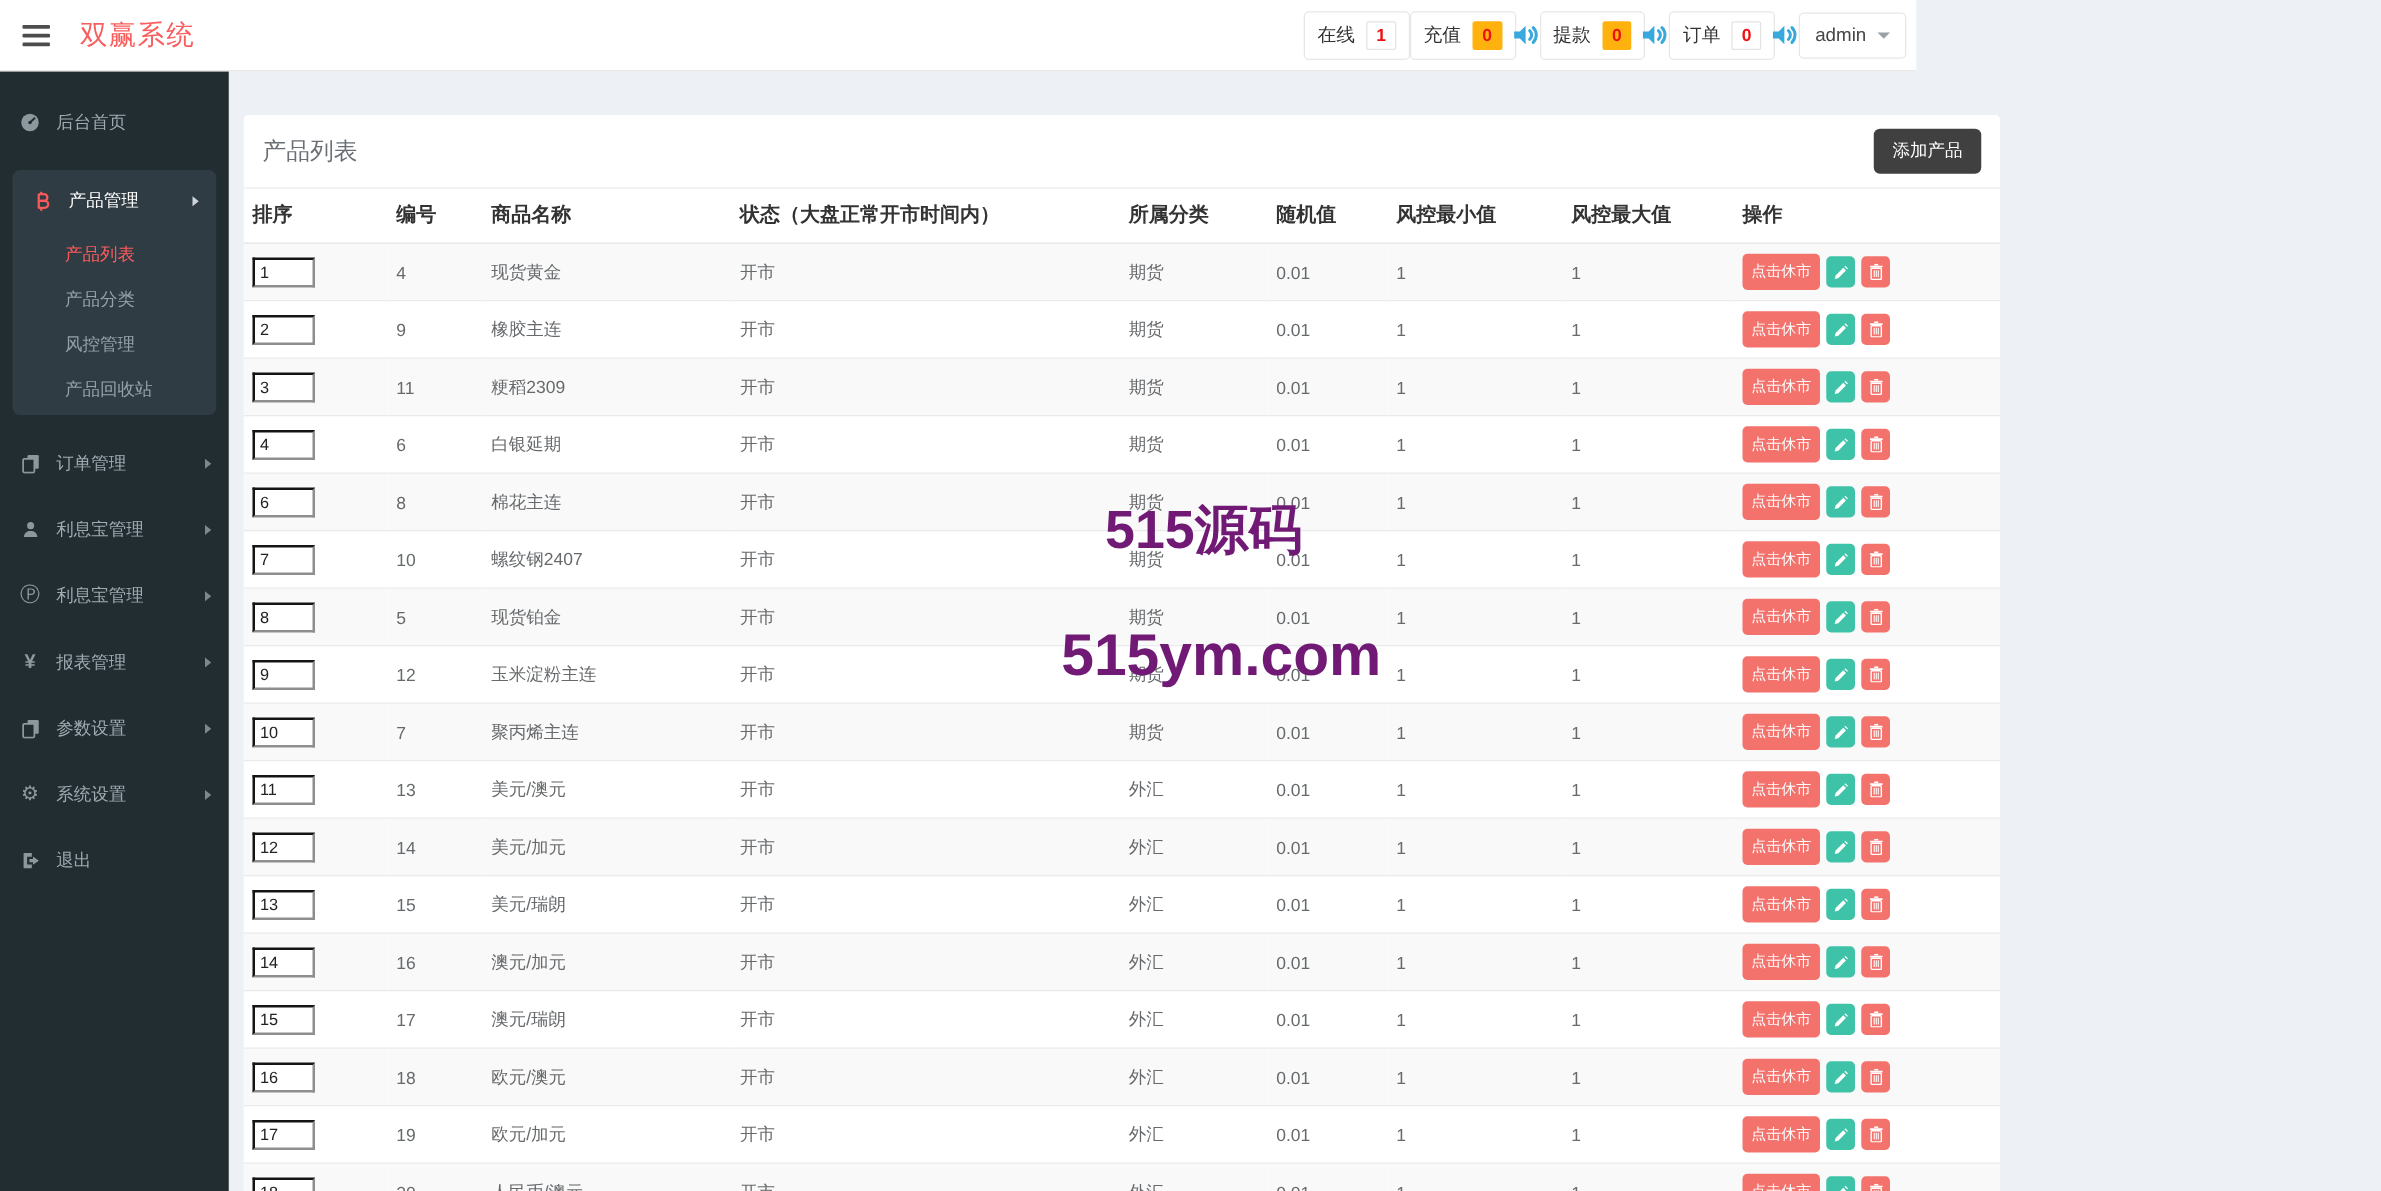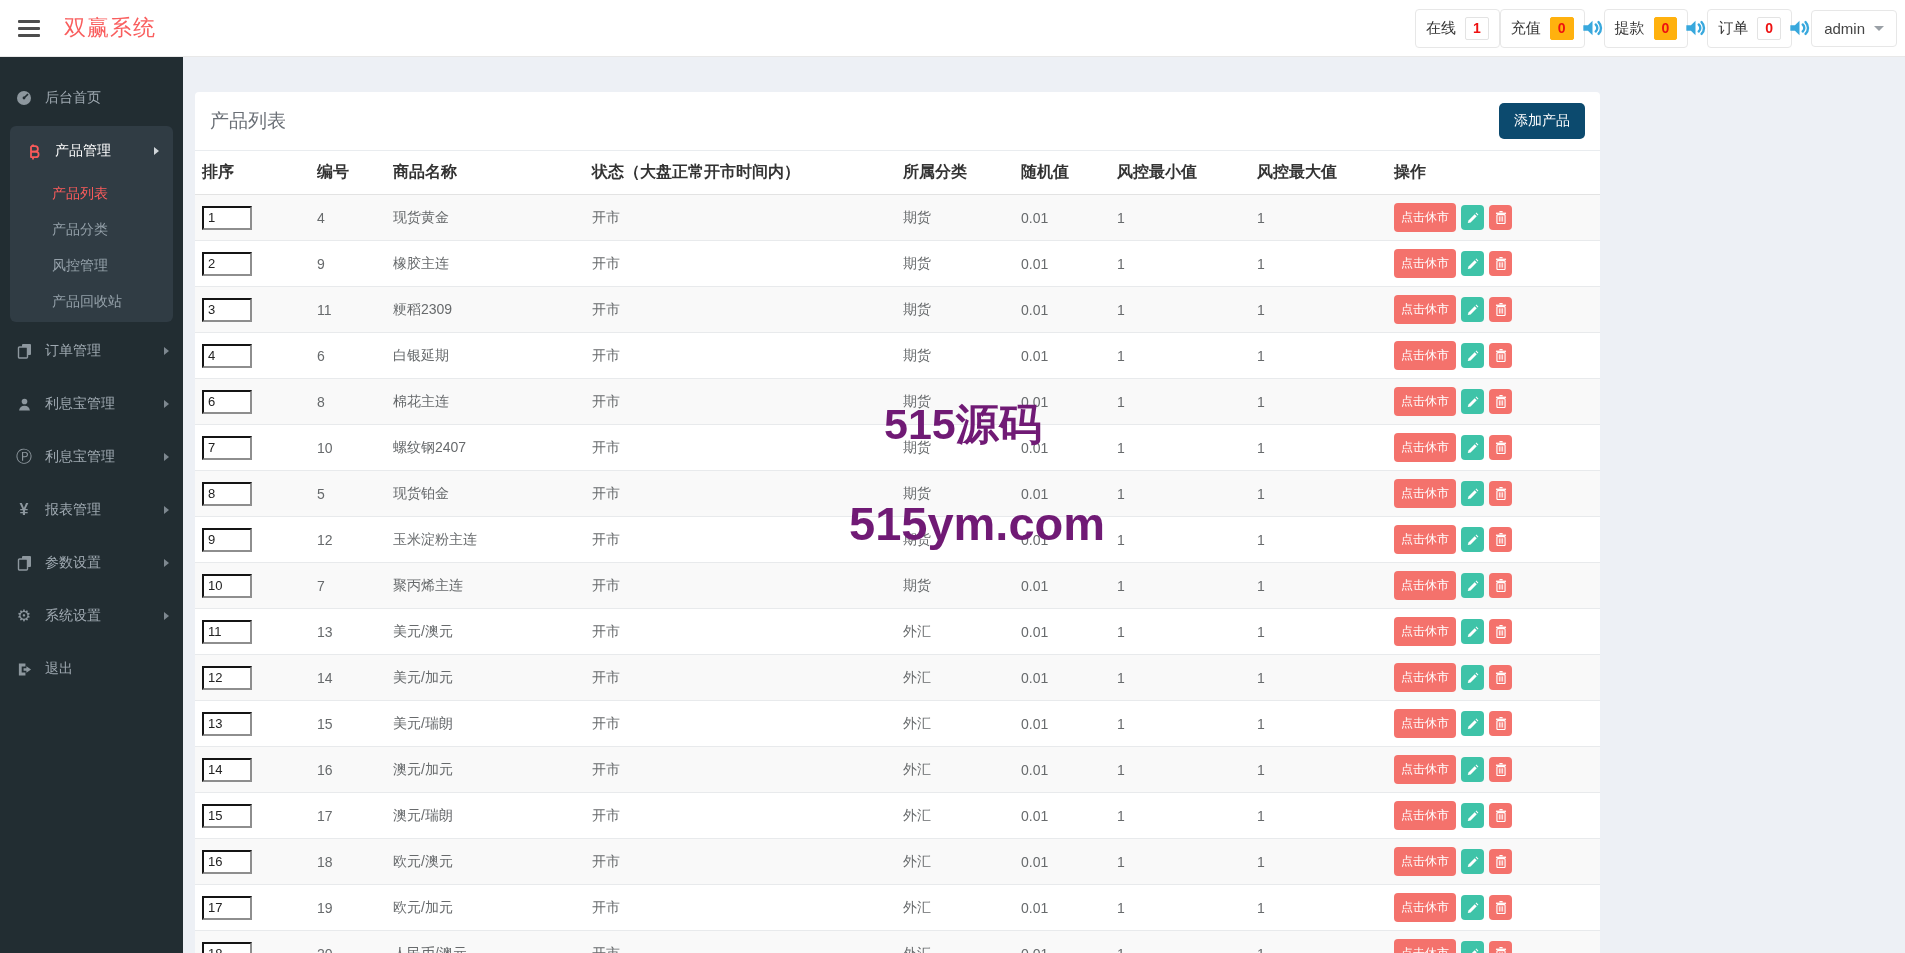--- a/index.html
+++ b/index.html
@@ -1,20 +1,20 @@
 <!DOCTYPE html>
 <html><head>
 <meta charset="utf-8">
 <style>
   * { margin:0; padding:0; box-sizing:border-box; }
   html,body { width:1905px; height:953px; overflow:hidden; }
   body { font-family:"Liberation Sans","DejaVu Sans",sans-serif; background:#edf0f5; position:relative; }
 
   
-  .topbar { position:absolute; top:0; left:0; width:1905px; height:57px; background:#fff;
+  .topbar { position:absolute; top:0; left:0; width:1533px; height:57px; background:#fff;
             border-bottom:1px solid #e8e8e8; display:flex; align-items:center; z-index:20; }
   .hamburger { margin-left:18px; display:flex; flex-direction:column; gap:4px; cursor:pointer; }
   .hamburger i { display:block; width:22px; height:3px; background:#4d4d4d; border-radius:1px; }
   .logo { margin-left:24px; font-size:22px; color:#f95e5e; letter-spacing:1px; font-weight:500; }
   .topbar-right { margin-left:auto; margin-right:8px; display:flex; align-items:center; gap:0; }
   .stat-box { display:flex; align-items:center; gap:9px; border:1px solid #e7e7e7; border-radius:4px;
               background:#fff; padding:7px 10px; font-size:15px; color:#333; }
   .stat-badge { font-weight:700; color:#ee1111; font-size:14px; line-height:17px; padding:2px 7px; border-radius:2px; }
   .stat-badge.plain { background:#fff; border:1px solid #e3e3e3; }
   .stat-badge.amber { background:#ffb10e; border:1px solid #ffb10e; }
@@ -25,34 +25,34 @@
              border-top:5px solid #9aa0a6; }
 
   
   .sidebar { position:absolute; top:57px; left:0; bottom:0; width:183px; background:#222d32; padding-top:14px; z-index:15; }
   .side-item { display:flex; align-items:center; gap:11px; height:53px; padding:0 14px;
                color:#9fa9b1; font-size:14px; cursor:pointer; }
   .side-item .sicon { width:20px; flex:0 0 20px; text-align:center; color:#8d979e; font-size:15px; line-height:1; }
   .side-item .sicon svg { vertical-align:middle; }
   .caret-r { width:0; height:0; border-top:4px solid transparent; border-bottom:4px solid transparent;
              border-left:5px solid #7d878f; margin-left:auto; }
-  .menu-group { margin:2px 10px; background:#303c44; border-radius:6px; padding-bottom:2px; }
+  .menu-group { margin:12px 10px; background:#303c44; border-radius:6px; padding-bottom:2px; }
   .menu-group .parent { height:50px; color:#fff; }
   .menu-group .parent .sicon { color:#fb5a5a; }
   .menu-group .parent .caret-r { border-left-color:#cfd5d9; }
   .sub-item { display:flex; align-items:center; height:36px; padding-left:42px; font-size:14px;
               color:#95a1aa; cursor:pointer; }
   .sub-item.active { color:#fd5c5c; }
 
   
   .content { position:absolute; left:180px; top:57px; right:0; bottom:0; padding:35px 0 0 15px; }
   .panel { width:1405px; height:900px; background:#fff; border-radius:4px; }
   .panel-head { display:flex; align-items:center; justify-content:space-between; padding:15px 15px 15px; height:58px; }
   .panel-title { font-size:19px; color:#6a6f76; }
-  .add-btn { background:#0c4a6e; color:#fff; border:0; border-radius:5px; font-size:14px;
+  .add-btn { background:#404040; color:#fff; border:0; border-radius:5px; font-size:14px;
              padding:9px 15px; cursor:pointer; font-family:inherit; }
 
   table.grid { width:100%; border-collapse:collapse; table-layout:fixed; }
   .grid th { height:44px; text-align:left; padding:0 7px; font-size:16px; color:#333; font-weight:700;
              border-top:1px solid #e9ecef; border-bottom:1px solid #e3e3e3; }
   .grid td { height:46px; padding:0 7px; font-size:14px; color:#676a6c; vertical-align:middle; }
   .grid tbody tr { border-top:1px solid #e8eaec; }
   .grid tbody tr:first-child { border-top:none; }
   .grid tbody tr:nth-child(odd) { background:#f9f9f9; }
 

